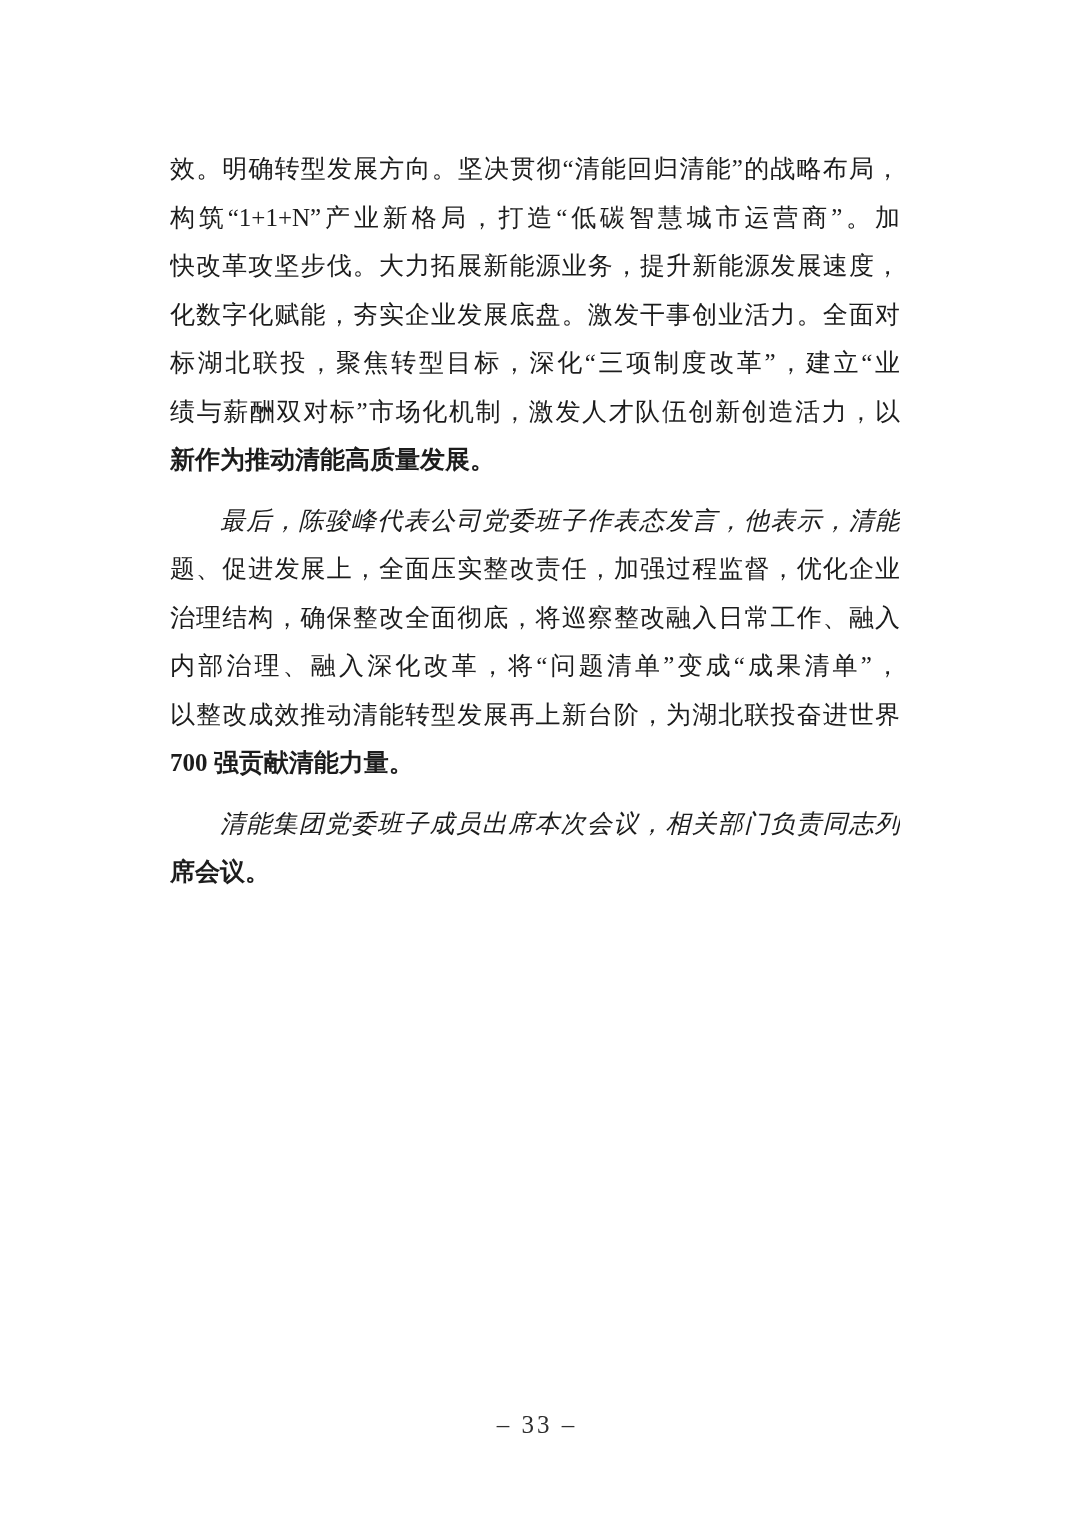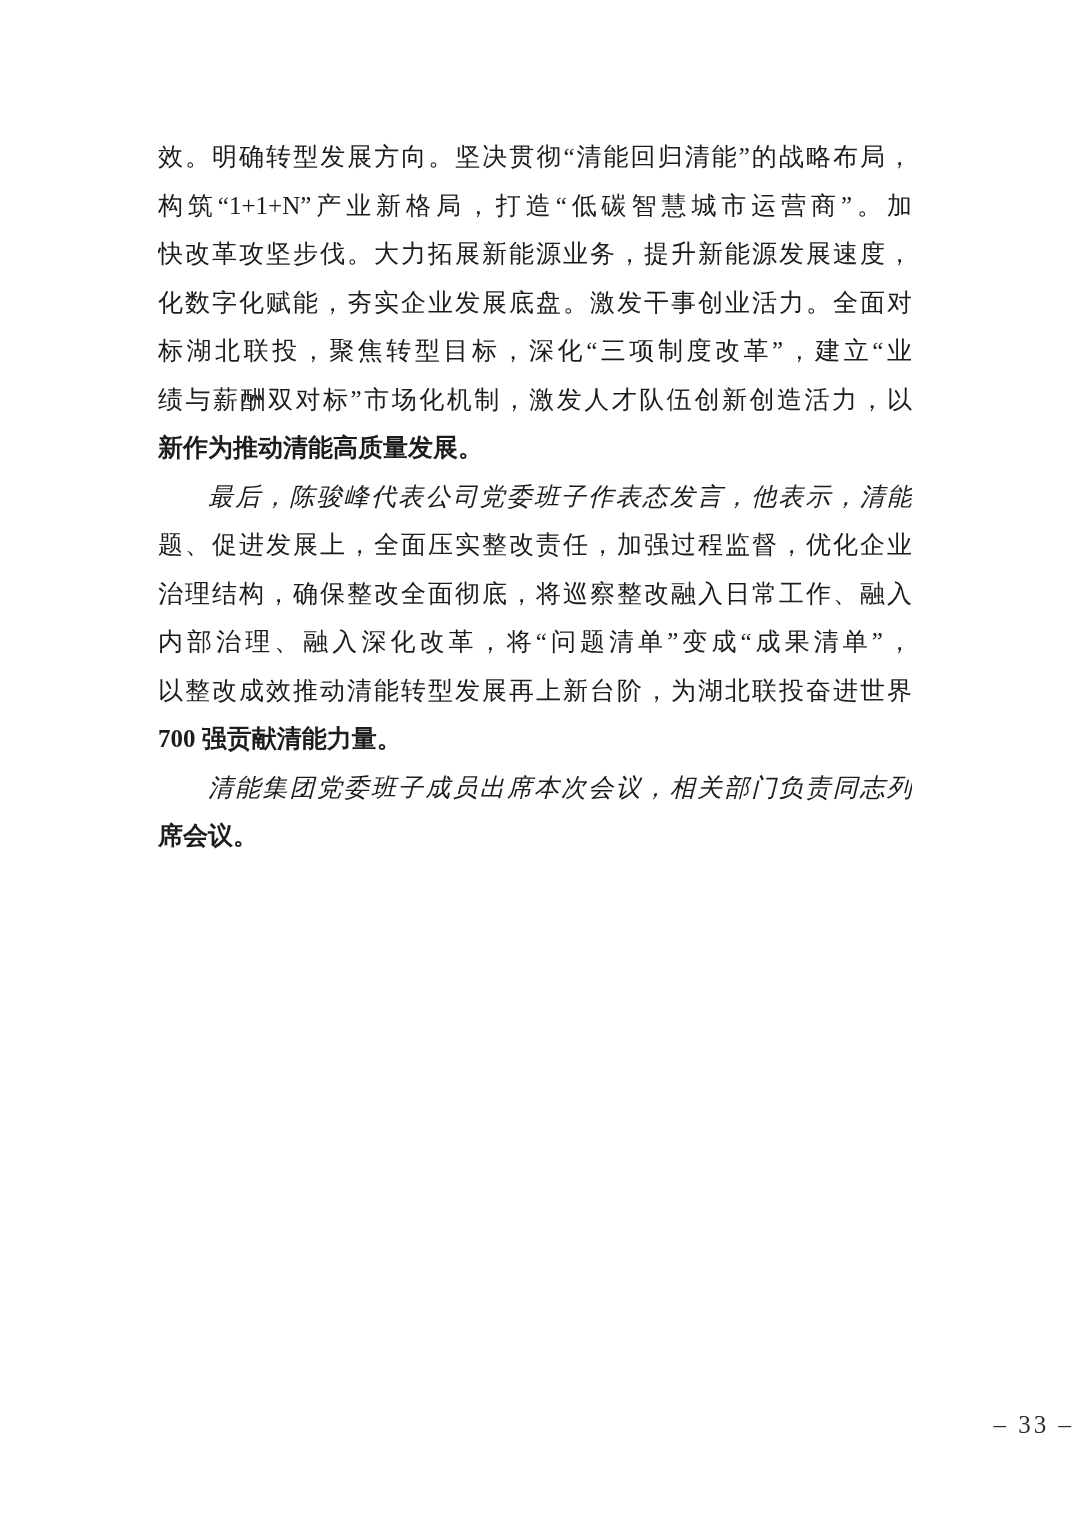--- a/index.html
+++ b/index.html
@@ -18,21 +18,21 @@
   }
   .doc-body {
     position: absolute;
     left: 158px;
     top: 133px;
     width: 754px;
     font-size: 25px;
     line-height: 48.5px;
   }
   .paragraph {
-    margin: 0;
+    margin: 12px;
     padding: 0;
   }
   .line {
     text-align: justify;
     text-align-last: justify;
     height: 48.5px;
     overflow: hidden;
   }
   .line.last {
     text-align-last: left;
@@ -40,21 +40,21 @@
   }
   .line.indent {
     text-indent: 2em;
     font-style: italic;
   }
   .page-number {
     position: absolute;
     top: 1410px;
     left: 0;
     width: 100%;
-    text-align: right;
+    text-align: center;
     font-size: 25px;
     line-height: 30px;
     letter-spacing: 3px;
     color: #2e2e2e;
   }
 </style>
 </head>
 <body>
 
 <div class="page">

